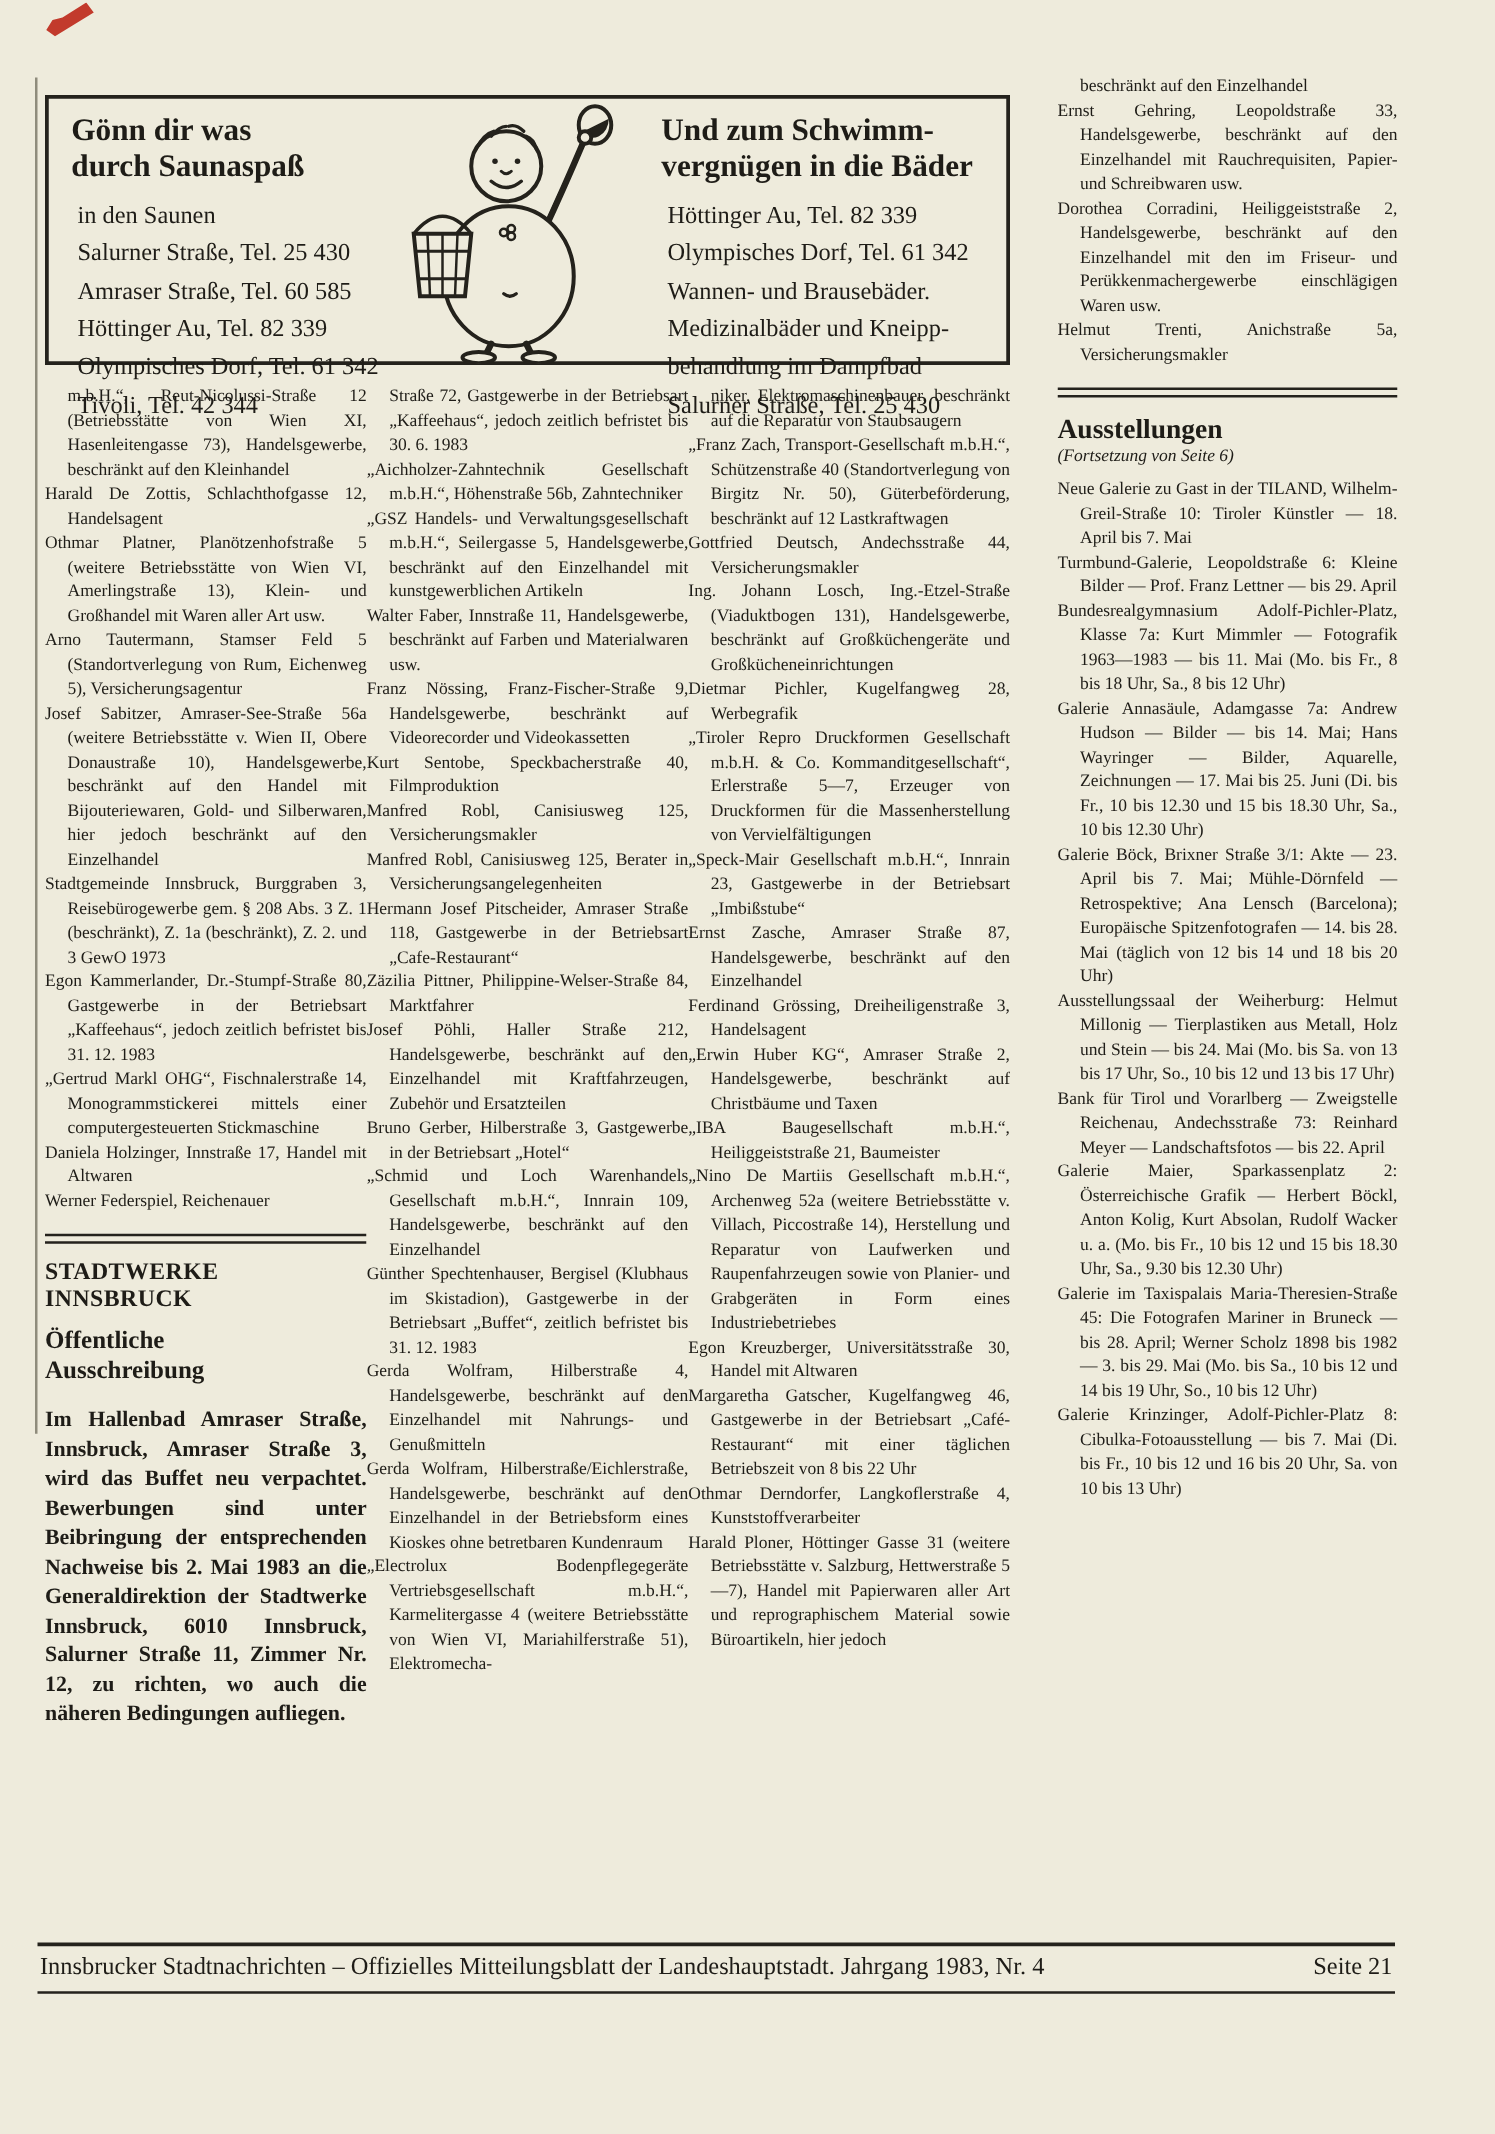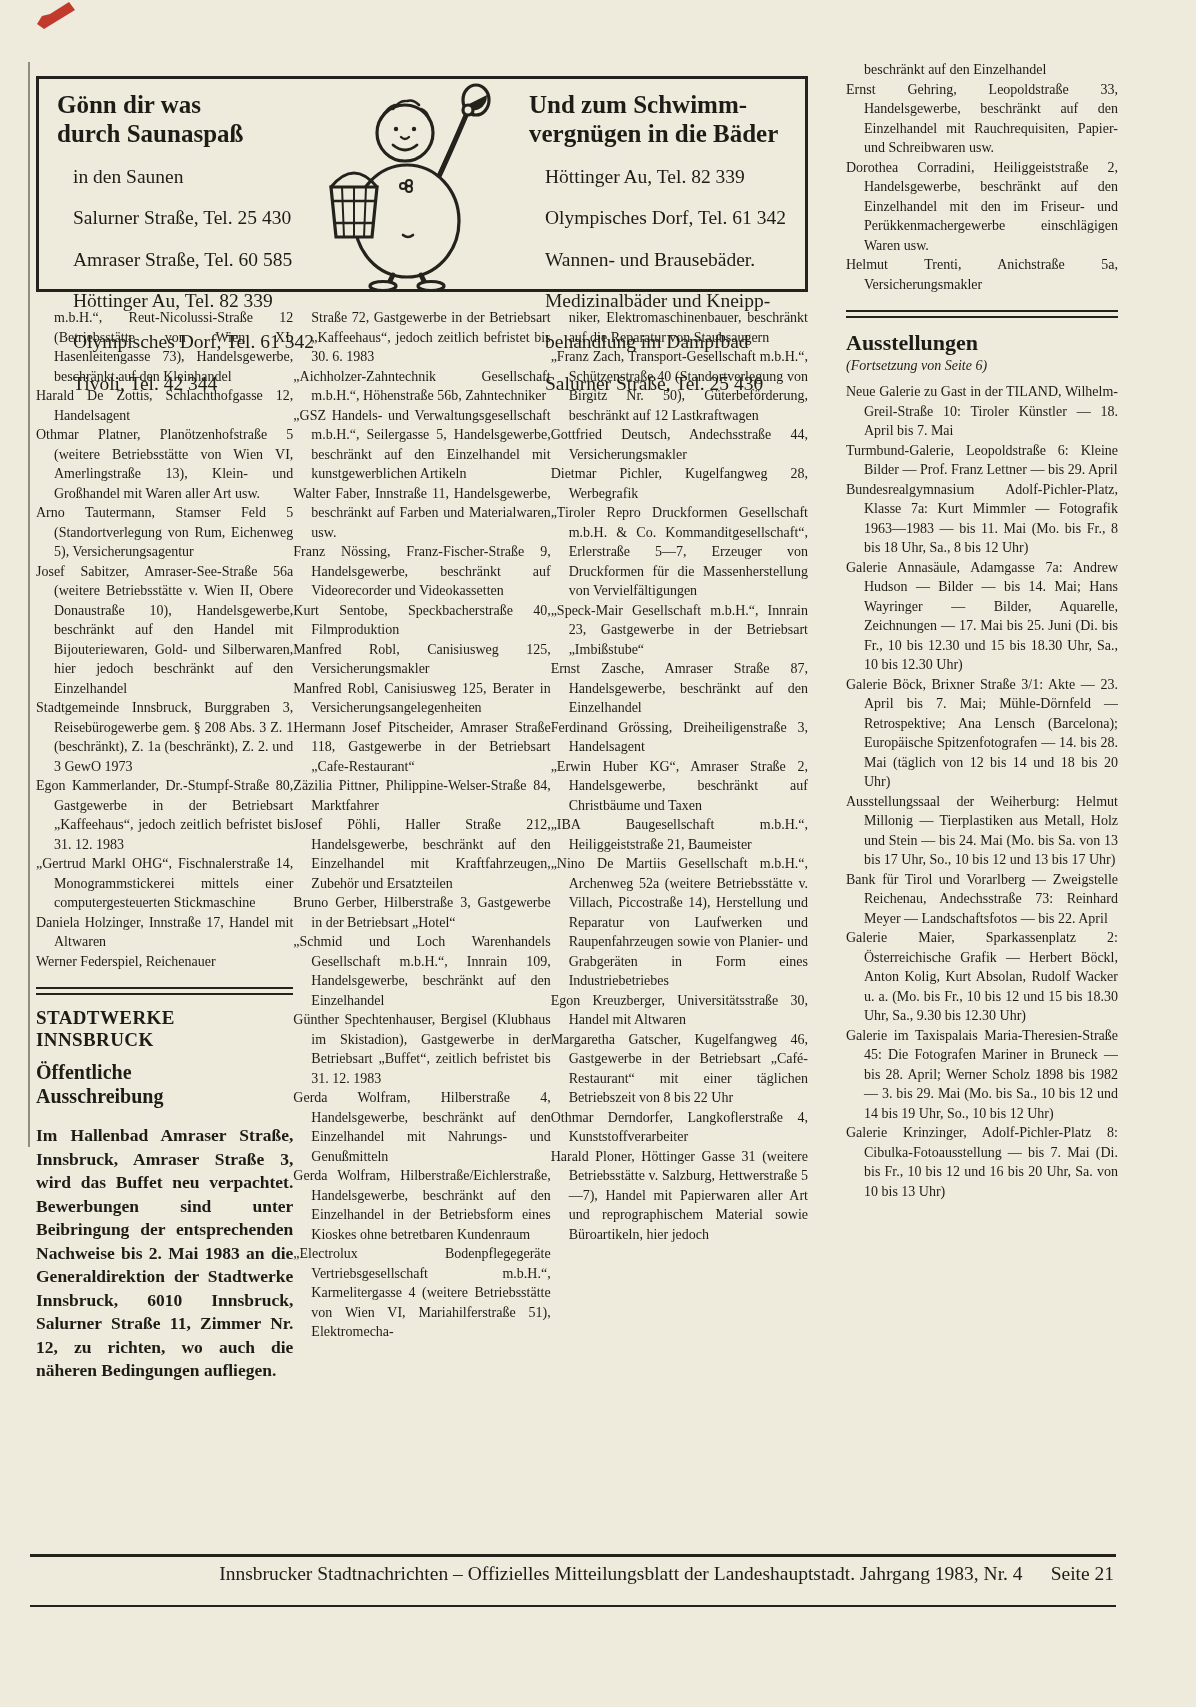--- a/index.html
+++ b/index.html
@@ -12,21 +12,21 @@
   .corner-mark { position:absolute; left:36px; top:2px; width:40px; height:28px; }
   
   .edge-line { position:absolute; left:28px; top:62px; width:2px; height:1085px; background:#8f8c7c; }
 
   
   .main-left { position:absolute; left:36px; top:76px; width:772px; }
   .ad-box { position:relative; border:3px solid #24221c; height:216px; box-sizing:border-box; }
   .ad-left { position:absolute; left:18px; top:12px; width:280px; }
   .ad-right { position:absolute; left:490px; top:12px; width:275px; }
   .ad-title { font-size:25px; font-weight:bold; line-height:1.14; margin:0 0 12px; }
-  .ad-line { margin:16px; font-size:19.5px; line-height:1.3; }
+  .ad-line { margin:5px; font-size:19.5px; line-height:1.3; }
   .cartoon { position:absolute; left:276px; top:4px; }
 
   
   .cols3 { display:grid; grid-template-columns:repeat(3,1fr); 
            margin-top:16px; height:1245px; overflow:hidden; }
   .col4 { position:absolute; left:846px; top:60px; width:272px; height:1496px; overflow:hidden; }
   .entry { margin:0; font-size:14px; line-height:19.5px; text-align:justify;
            padding-left:18px; text-indent:-18px; hyphens:auto; }
   .entry.cont { text-indent:0; }
   .double-rule { border-top:2px solid #24221c; border-bottom:2px solid #24221c;
@@ -37,22 +37,22 @@
   .sw-title { margin:10px 0 16px; font-size:20px; font-weight:bold; text-align:left; line-height:1.18; }
   .sw-body  { margin:0; font-size:17.5px; font-weight:bold; line-height:23.5px; text-align:justify; }
 
   
   .aus-title { margin:2px 0 0; font-size:22px; font-weight:bold; }
   .aus-sub   { margin:2px 0 8px; font-size:14px; font-style:italic; }
 
   
   .footer { position:absolute; left:30px; top:1554px; width:1086px;
             border-top:3px solid #24221c; border-bottom:2px solid #24221c;
-            padding:6px 2px 20px; box-sizing:border-box;
-            display:flex; justify-content:flex-end; font-size:19.5px;gap:28px; }
+            padding:6px 2px 8px; box-sizing:border-box;
+            display:flex; justify-content:space-between; font-size:19.5px;gap:28px; }
 </style>
 </head>
 <body>
 
 <div class="page">
 
   <svg class="corner-mark" viewBox="0 0 40 28">
     <polygon points="1,22 8,27 39,8 33,0 14,12 6,14" fill="#c23a2c"></polygon>
   </svg>
   <div class="edge-line"></div>
@@ -173,20 +173,21 @@
             <p class="entry">Gerda Wolfram, Hilberstraße 4, Handelsgewerbe, beschränkt auf den Einzelhandel mit Nahrungs- und Genußmitteln</p>
             <p class="entry">Gerda Wolfram, Hilberstraße/Eichlerstraße, Handelsgewerbe, beschränkt auf den Einzelhandel in der Betriebsform eines Kioskes ohne betretbaren Kundenraum</p>
             <p class="entry">„Electrolux Bodenpflegegeräte Vertriebsgesellschaft m.b.H.“, Karmelitergasse 4 (weitere Betriebsstätte von Wien VI, Mariahilferstraße 51), Elektromecha-</p>
           </div>
       </div>
       <div class="col">
         <div>
             <p class="entry cont">niker, Elektromaschinenbauer, beschränkt auf die Reparatur von Staubsaugern</p>
             <p class="entry">„Franz Zach, Transport-Gesellschaft m.b.H.“, Schützenstraße 40 (Standortverlegung von Birgitz Nr. 50), Güterbeförderung, beschränkt auf 12 Lastkraftwagen</p>
             <p class="entry">Gottfried Deutsch, Andechsstraße 44, Versicherungsmakler</p>
+            <p class="entry">Ing. Johann Losch, Ing.-Etzel-Straße (Viaduktbogen 131), Handelsgewerbe, beschränkt auf Großküchengeräte und Großkücheneinrichtungen</p>
             <p class="entry">Dietmar Pichler, Kugelfangweg 28, Werbegrafik</p>
             <p class="entry">„Tiroler Repro Druckformen Gesellschaft m.b.H. &amp; Co. Kommanditgesellschaft“, Erlerstraße 5—7, Erzeuger von Druckformen für die Massenherstellung von Vervielfältigungen</p>
             <p class="entry">„Speck-Mair Gesellschaft m.b.H.“, Innrain 23, Gastgewerbe in der Betriebsart „Imbißstube“</p>
             <p class="entry">Ernst Zasche, Amraser Straße 87, Handelsgewerbe, beschränkt auf den Einzelhandel</p>
             <p class="entry">Ferdinand Grössing, Dreiheiligenstraße 3, Handelsagent</p>
             <p class="entry">„Erwin Huber KG“, Amraser Straße 2, Handelsgewerbe, beschränkt auf Christbäume und Taxen</p>
             <p class="entry">„IBA Baugesellschaft m.b.H.“, Heiliggeiststraße 21, Baumeister</p>
             <p class="entry">„Nino De Martiis Gesellschaft m.b.H.“, Archenweg 52a (weitere Betriebsstätte v. Villach, Piccostraße 14), Herstellung und Reparatur von Laufwerken und Raupenfahrzeugen sowie von Planier- und Grabgeräten in Form eines Industriebetriebes</p>
             <p class="entry">Egon Kreuzberger, Universitätsstraße 30, Handel mit Altwaren</p>
             <p class="entry">Margaretha Gatscher, Kugelfangweg 46, Gastgewerbe in der Betriebsart „Café-Restaurant“ mit einer täglichen Betriebszeit von 8 bis 22 Uhr</p>

